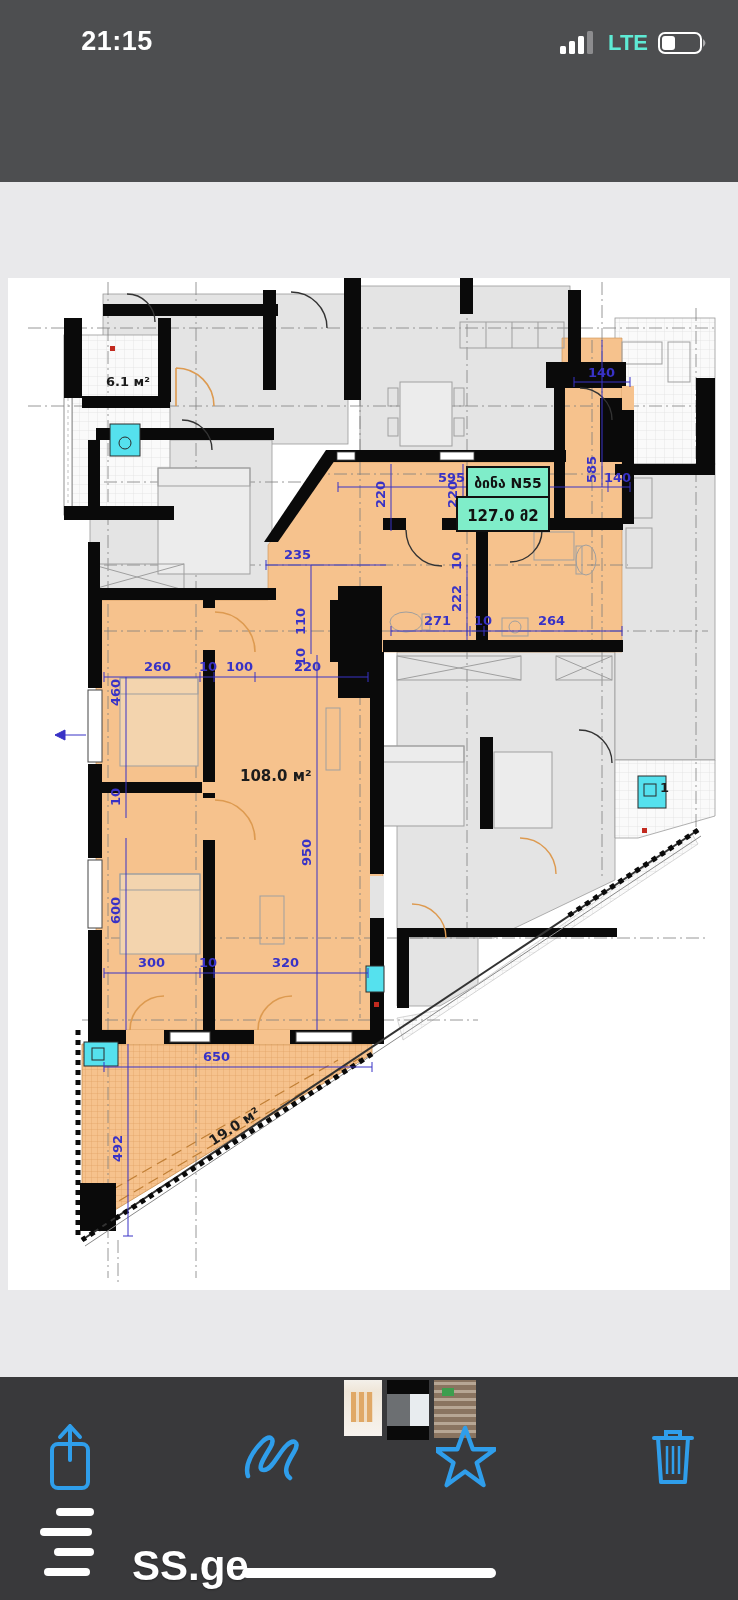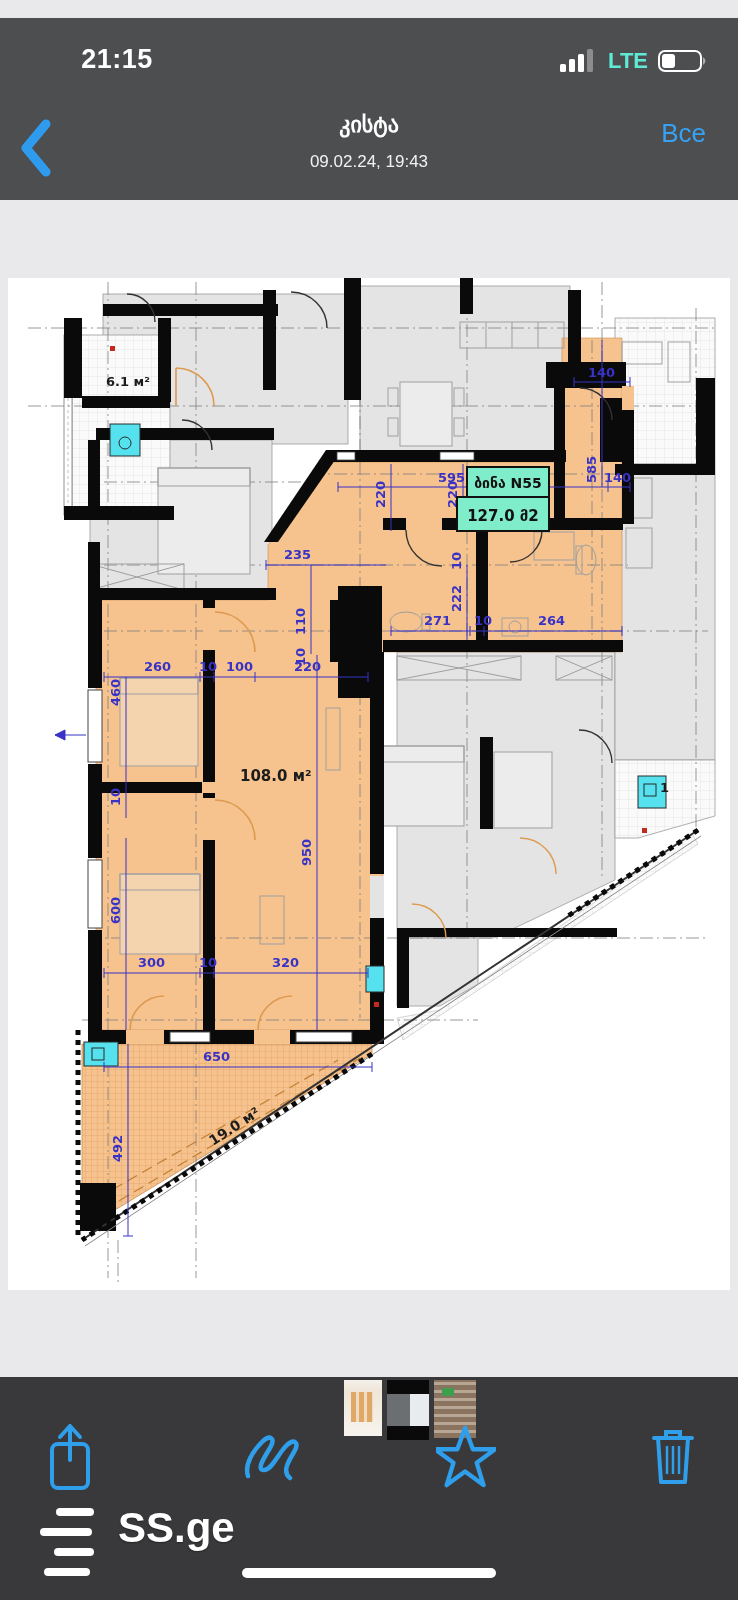--- a/index.html
+++ b/index.html
@@ -1,19 +1,19 @@
 <!DOCTYPE html>
 <html><head>
 <meta charset="utf-8">
 <style>
   html,body{margin:0;padding:0;background:#000;}
   .screen{position:relative;width:738px;height:1600px;overflow:hidden;
           font-family:"Liberation Sans",sans-serif;background:#E9E9EB;}
   
-  .topchrome{position:absolute;left:0;top:18px;width:738px;height:182px;background:#4D4E50;}
+  .topchrome{position:absolute;left:0;top:0;width:738px;height:182px;background:#4D4E50;}
   .statusbar{position:absolute;left:0;top:0;width:738px;height:86px;}
   .time{position:absolute;left:62px;top:26px;width:110px;text-align:center;
         color:#fff;font-size:27px;font-weight:700;letter-spacing:.5px;}
   .sbright{position:absolute;right:28px;top:30px;display:flex;align-items:center;gap:10px;}
   .lte{color:#5eead4;font-size:22px;font-weight:700;}
   .navbar{position:absolute;left:0;top:86px;width:738px;height:96px;}
   .backchev{position:absolute;left:18px;top:14px;width:36px;height:60px;}
   .navtitle{position:absolute;left:169px;top:8px;width:400px;text-align:center;
             color:#fff;font-size:22px;font-weight:700;}
   .navsub{position:absolute;left:169px;top:48px;width:400px;text-align:center;
@@ -31,21 +31,21 @@
       background:repeating-linear-gradient(90deg,#e0a866 0 5px,#f0dcc2 5px 8px);}
   .t2{width:42px;height:60px;background:#0a0a0a;position:relative;}
   .t2:before{content:"";position:absolute;left:0;top:14px;width:42px;height:32px;
       background:linear-gradient(90deg,#6c6f72 0 55%,#e8ecef 55% 100%);}
   .t3{width:42px;height:58px;position:relative;background:
       repeating-linear-gradient(0deg,#8a7460 0 5px,#b7a694 5px 8px),
       repeating-linear-gradient(90deg,rgba(60,50,40,.55) 0 3px,rgba(0,0,0,0) 3px 8px);}
   .t3:before{content:"";position:absolute;left:8px;top:8px;width:12px;height:8px;background:#3d9e4e;}
   .toolbar{position:absolute;left:0;top:45px;width:738px;height:110px;}
   .tool{position:absolute;}
-  .watermark{position:absolute;left:40px;top:82px;display:flex;gap:6px;
+  .watermark{position:absolute;left:40px;top:82px;display:flex;align-items:flex-end;gap:20px;
              pointer-events:none;}
   .wm-lines{position:relative;width:72px;height:86px;}
   .wm-lines span{position:absolute;height:8px;background:#fff;border-radius:4px;display:block;}
   .wm-text{color:#fff;font-size:42px;font-weight:700;letter-spacing:0px;
            text-shadow:0 1px 2px rgba(0,0,0,.35);}
   .homebar{position:absolute;left:242px;top:191px;width:254px;height:10px;border-radius:6px;background:#fff;}
   svg text{font-family:"DejaVu Sans","Liberation Sans",sans-serif;}
   .dim{fill:#3832C6;font-size:13px;font-weight:700;}
   .area{fill:#1c1c1c;font-weight:700;}
 </style>
@@ -64,28 +64,20 @@
           <rect x="18" y="6" width="6" height="18" rx="1.5" fill="#fff"></rect>
           <rect x="27" y="1" width="6" height="23" rx="1.5" fill="#8C8C8E"></rect>
         </svg>
         <div class="lte">LTE</div>
         <svg width="52" height="26">
           <rect x="1" y="3" width="42" height="20" rx="6" fill="none" stroke="#fff" stroke-width="2"></rect>
           <rect x="4" y="6" width="13" height="14" rx="3" fill="#fff"></rect>
           <path d="M45,9 q5,4 0,8 z" fill="#ABABAD"></path>
         </svg>
       </div>
-    </div>
-    <div class="navbar">
-      <svg class="backchev" viewBox="0 0 36 60">
-        <polyline points="28,6 8,30 28,54" fill="none" stroke="#2F9BEF" stroke-width="9" stroke-linecap="round" stroke-linejoin="round"></polyline>
-      </svg>
-      <div class="navtitle">კისტა</div>
-      <div class="navsub">09.02.24, 19:43</div>
-      <div class="navall">Все</div>
     </div>
   </div>
 
   <div class="photo">
   <svg width="722" height="1012" viewBox="0 0 722 1012">
     <defs>
       <pattern id="tiles" width="9" height="9" patternUnits="userSpaceOnUse">
         <rect width="9" height="9" fill="#FAFAFA"></rect>
         <path d="M9,0 V9 M0,9 H9" stroke="#E1E1E1" stroke-width="0.8" fill="none"></path>
       </pattern>

